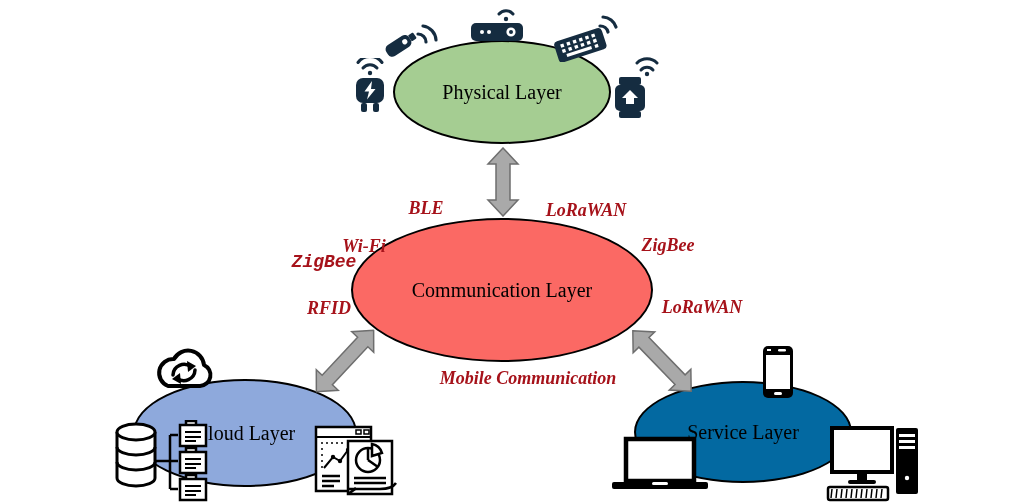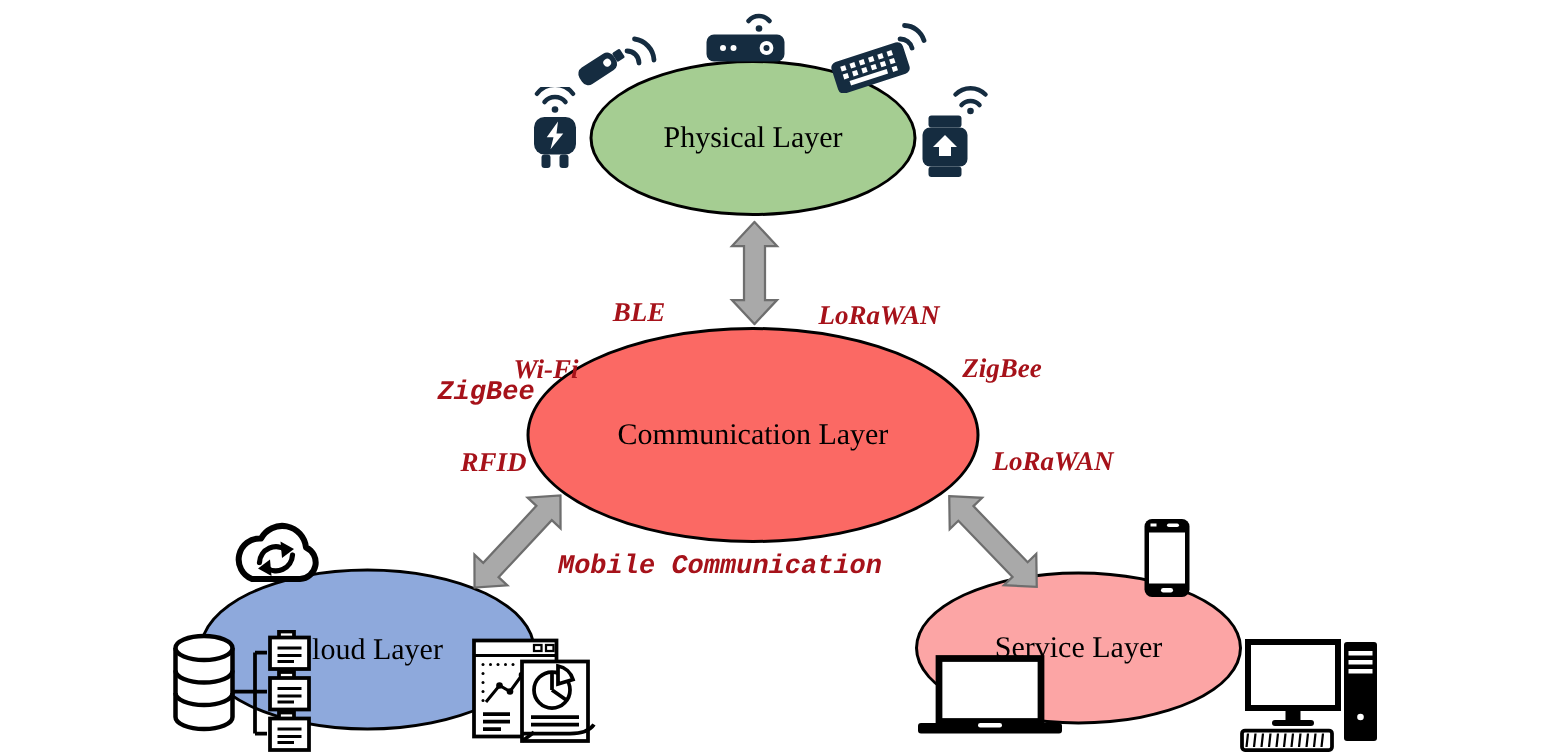--- a/index.html
+++ b/index.html
@@ -7,35 +7,35 @@
     position:relative; width:1031px; height:502px; background:#ffffff;
     font-family:"Liberation Serif", serif; overflow:hidden;
   }
   .ellipse {
     position:absolute; border:2px solid #000; border-radius:50%;
     display:flex; align-items:center; justify-content:center; box-sizing:border-box;
   }
   .el-physical      { left:393px; top:40px;  width:218px; height:104px; background:#A5CD92; }
   .el-communication { left:351px; top:218px; width:302px; height:144px; background:#FB6964; }
   .el-cloud         { left:133px; top:379px; width:224px; height:108px; background:#8EA9DC; }
-  .el-service       { left:610px; top:381px; width:218px; height:102px; background:#fca5a5;align-items:center; }
+  .el-service       { left:634px; top:381px; width:218px; height:102px; background:#0369a1;align-items:center; }
   .layer-label { font-size:20px; color:#000; white-space:nowrap; }
   .protocol {
     position:absolute; transform:translateX(-50%);
     color:#A6121A; font-weight:bold; font-style:italic; font-size:18px; white-space:nowrap;
     line-height:22px;
   }
   .p-ble     { left:426px; top:197px; }
   .p-eth     { left:586px; top:199px; }
   .p-wifi    { left:364px; top:235px; }
   .p-wimax   { left:668px; top:234px; }
   .p-zigbee  { left:324px; top:251px;font-family:Liberation Mono, monospace; }
   .p-lorawan { left:702px; top:296px;text-align:right; }
   .p-rfid    { left:329px; top:297px; }
-  .p-mobile  { left:480px; top:367px;font-family:Liberation Mono, monospace; }
+  .p-mobile  { left:528px; top:367px; }
   .icon { position:absolute; line-height:0; z-index:3; }
   .arrow { position:absolute; line-height:0; z-index:1; }
   .arr-left  { left:302px; top:344px; transform:rotate(133deg); }
   .arr-right { left:619px; top:344px; transform:rotate(46deg); }
 </style>
 </head>
 <body>
 
 <div class="stage">
 

